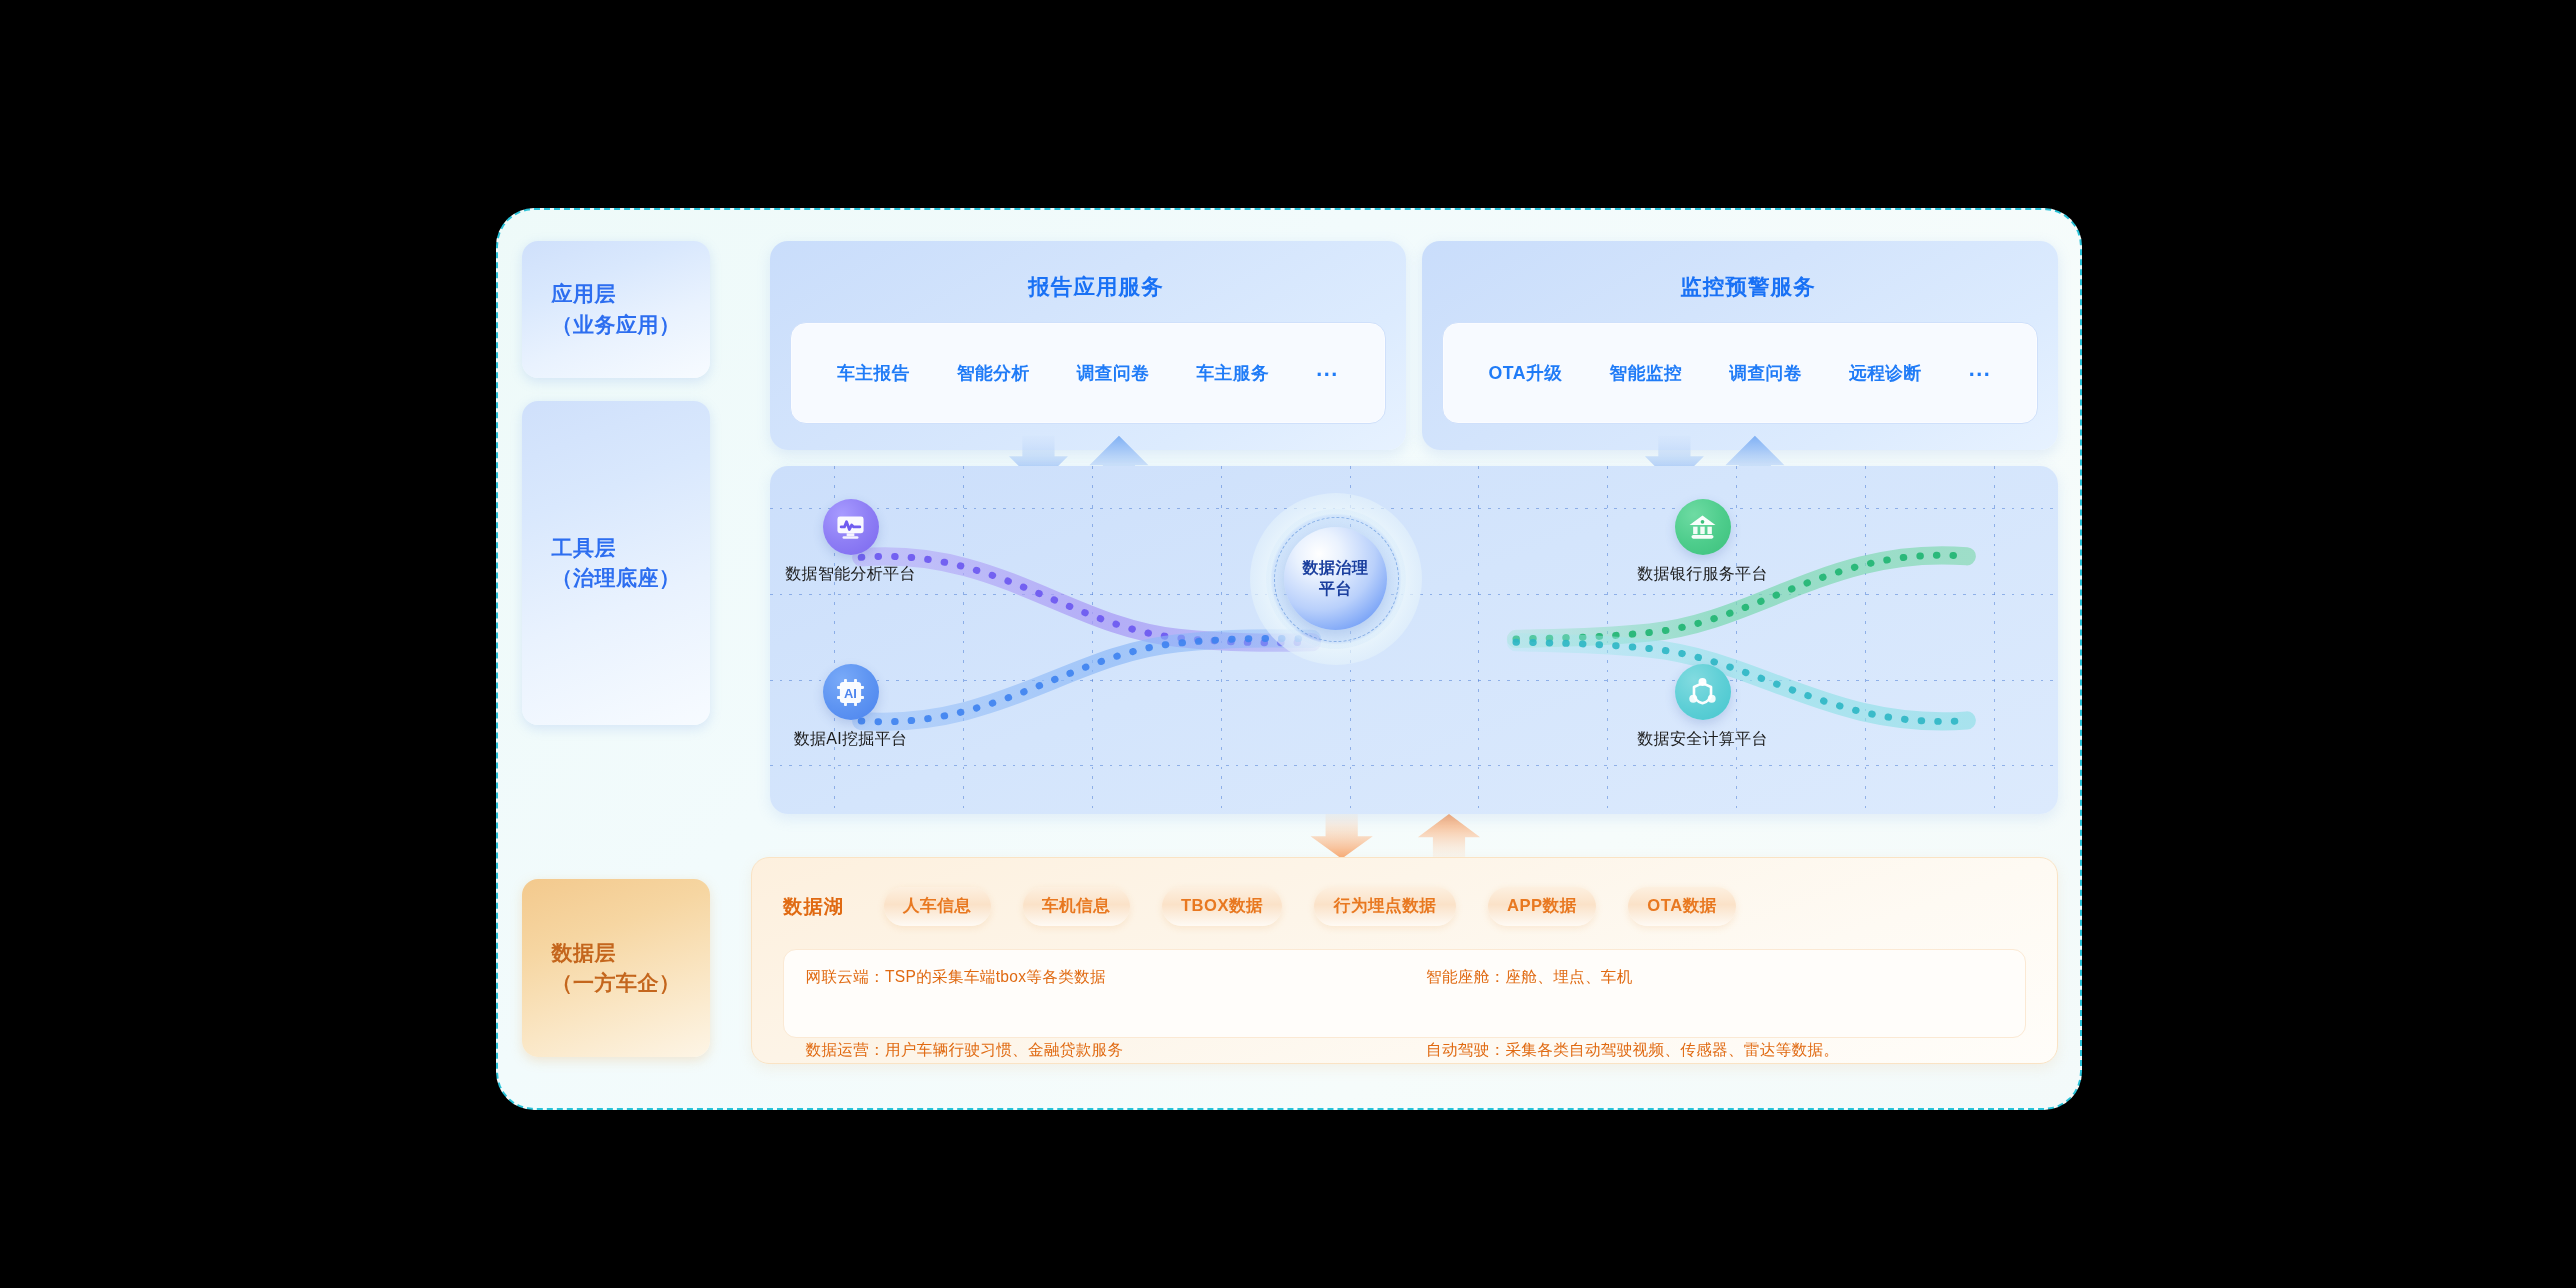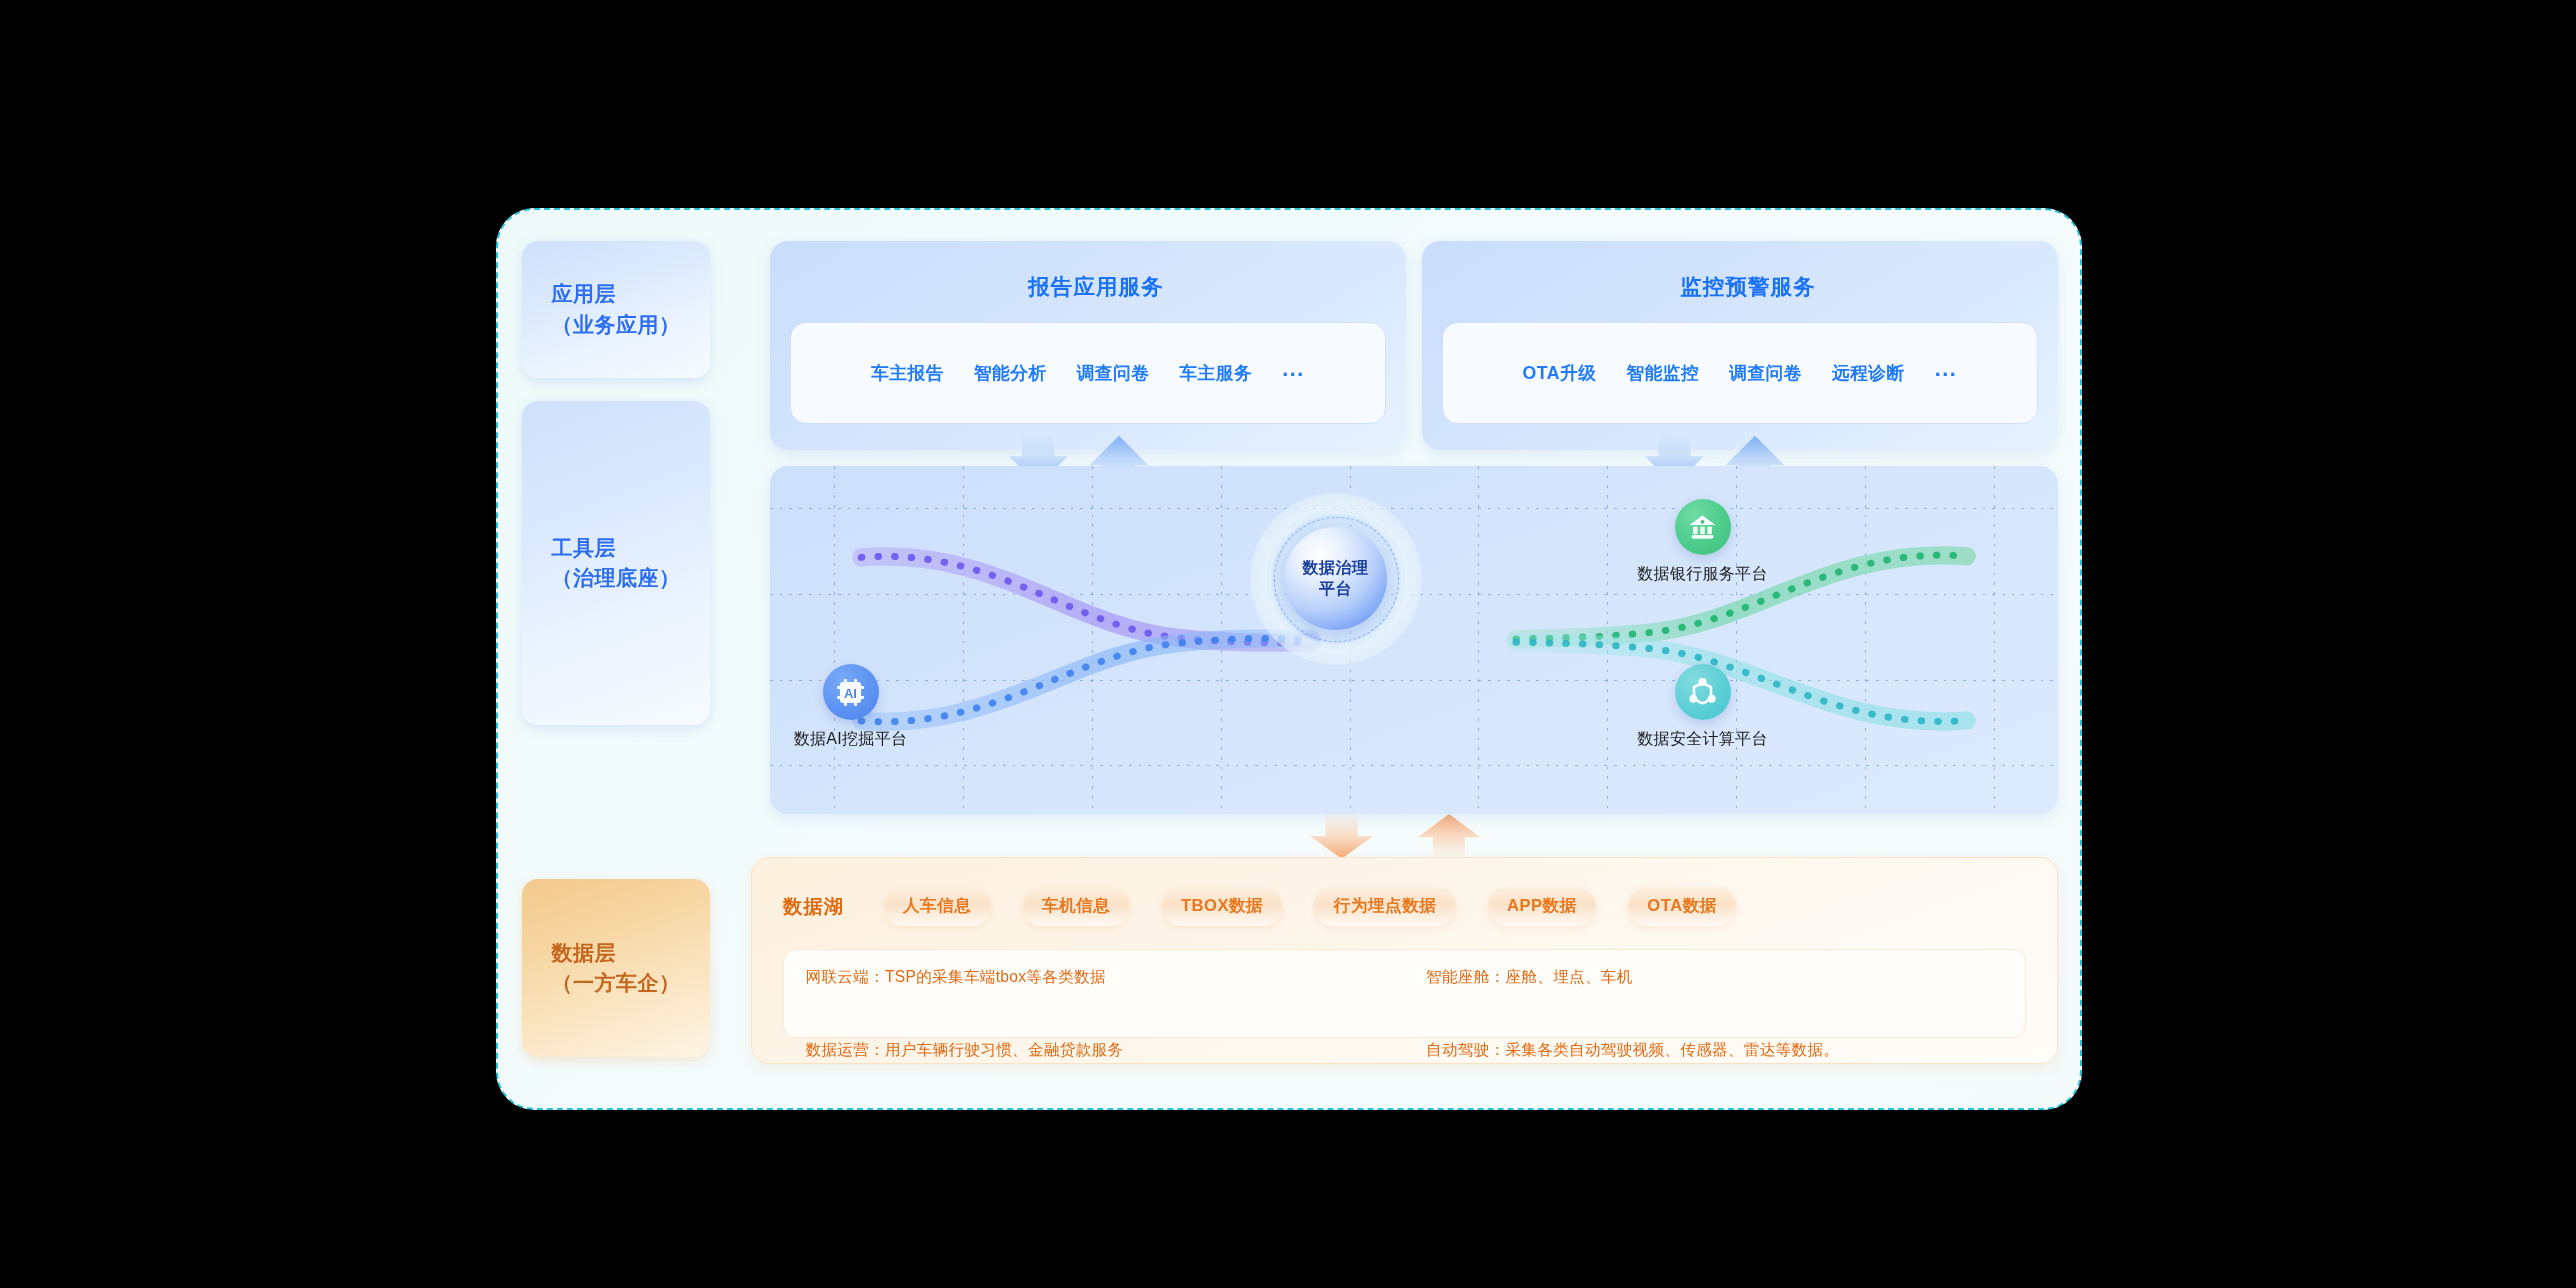--- a/index.html
+++ b/index.html
@@ -41,21 +41,21 @@
   }
   #svc-left  { left:770px; width:636px; }
   #svc-right { left:1422px; width:636px;padding-left:12px; }
   .svc-title{
     position:absolute; left:0; right:0; top:31px; text-align:center;
     font-size:21.5px; font-weight:700; color:#1971f5; letter-spacing:1.1px;margin-left:16px;
   }
   .svc-pill{
     position:absolute; left:20.4px; right:20.4px; top:81px; height:102px;
     border-radius:16px; background:#f7faff; border:1.1px solid #cfe0fb;
-    display:flex; align-items:center; justify-content:center; gap:30px;
+    display:flex; align-items:center; justify-content:center; gap:47px;
     box-shadow:inset 0 0 0 0.5px rgba(255,255,255,.9);
   }
   .svc-item{ font-size:17.7px; color:#1f7bf7; font-weight:700; white-space:nowrap; letter-spacing:0.5px; }
   .svc-item.dots{ font-size:21.5px; letter-spacing:1.6px; position:relative; top:-3.2px; }
 
   
   #tool-panel{
     position:absolute; left:770px; top:466px; width:1288px; height:348px;
     border-radius:18px; overflow:hidden;
     background:
@@ -285,20 +285,31 @@
       <path d="M 170,475 C 420,492 560,350 760,330 C 860,320 930,320 1010,322" stroke="#3d82f0" stroke-width="13" fill="none" stroke-linecap="round" stroke-dasharray="1 30" opacity="0.9"></path>
 
       <path d="M 1390,322 C 1470,320 1540,320 1640,310 C 1840,290 1980,148 2230,168" stroke="url(#fGreen)" stroke-width="34" fill="none" stroke-linecap="round"></path>
       <path d="M 1390,322 C 1470,320 1540,320 1640,310 C 1840,290 1980,148 2230,168" stroke="#22b573" stroke-width="13" fill="none" stroke-linecap="round" stroke-dasharray="1 30" opacity="0.92"></path>
 
       <path d="M 1390,328 C 1470,330 1540,330 1640,340 C 1840,360 1980,492 2230,474" stroke="url(#fTeal)" stroke-width="34" fill="none" stroke-linecap="round"></path>
       <path d="M 1390,328 C 1470,330 1540,330 1640,340 C 1840,360 1980,492 2230,474" stroke="#2cb6c4" stroke-width="13" fill="none" stroke-linecap="round" stroke-dasharray="1 30" opacity="0.9"></path>
     </svg>
   </div>
 
+  <div class="node" id="node-analysis">
+    <div class="orb orb-purple">
+      <svg width="33" height="33" viewBox="0 0 24 24" aria-hidden="true">
+        <rect x="2.5" y="4" width="19" height="12.2" rx="1.8" fill="#ffffff" opacity="0.95"></rect>
+        <rect x="9.2" y="16.2" width="5.6" height="2.1" fill="#ffffff" opacity="0.9"></rect>
+        <rect x="6.2" y="18.3" width="11.6" height="1.9" rx="0.95" fill="#ffffff" opacity="0.9"></rect>
+        <path d="M5.2 11.6 L7.6 11.6 L9.1 7.8 L11.2 13.4 L12.8 10.2 L14.3 11.6 L18.8 11.6" fill="none" stroke="#6f5cf0" stroke-width="2.05" stroke-linecap="round" stroke-linejoin="round"></path>
+      </svg>
+    </div>
+    <div class="lbl">数据智能分析平台</div>
+  </div>
 
   <div class="node" id="node-ai">
     <div class="orb orb-blue">
       <svg width="33" height="33" viewBox="0 0 24 24" aria-hidden="true">
         <rect x="4.3" y="4.3" width="15.4" height="15.4" rx="2.2" fill="#ffffff" opacity="0.96"></rect>
         <g fill="#ffffff" opacity="0.96">
           <rect x="7.3" y="2.2" width="2.1" height="2.8" rx="0.6"></rect>
           <rect x="14.6" y="2.2" width="2.1" height="2.8" rx="0.6"></rect>
           <rect x="7.3" y="19.0" width="2.1" height="2.8" rx="0.6"></rect>
           <rect x="14.6" y="19.0" width="2.1" height="2.8" rx="0.6"></rect>

